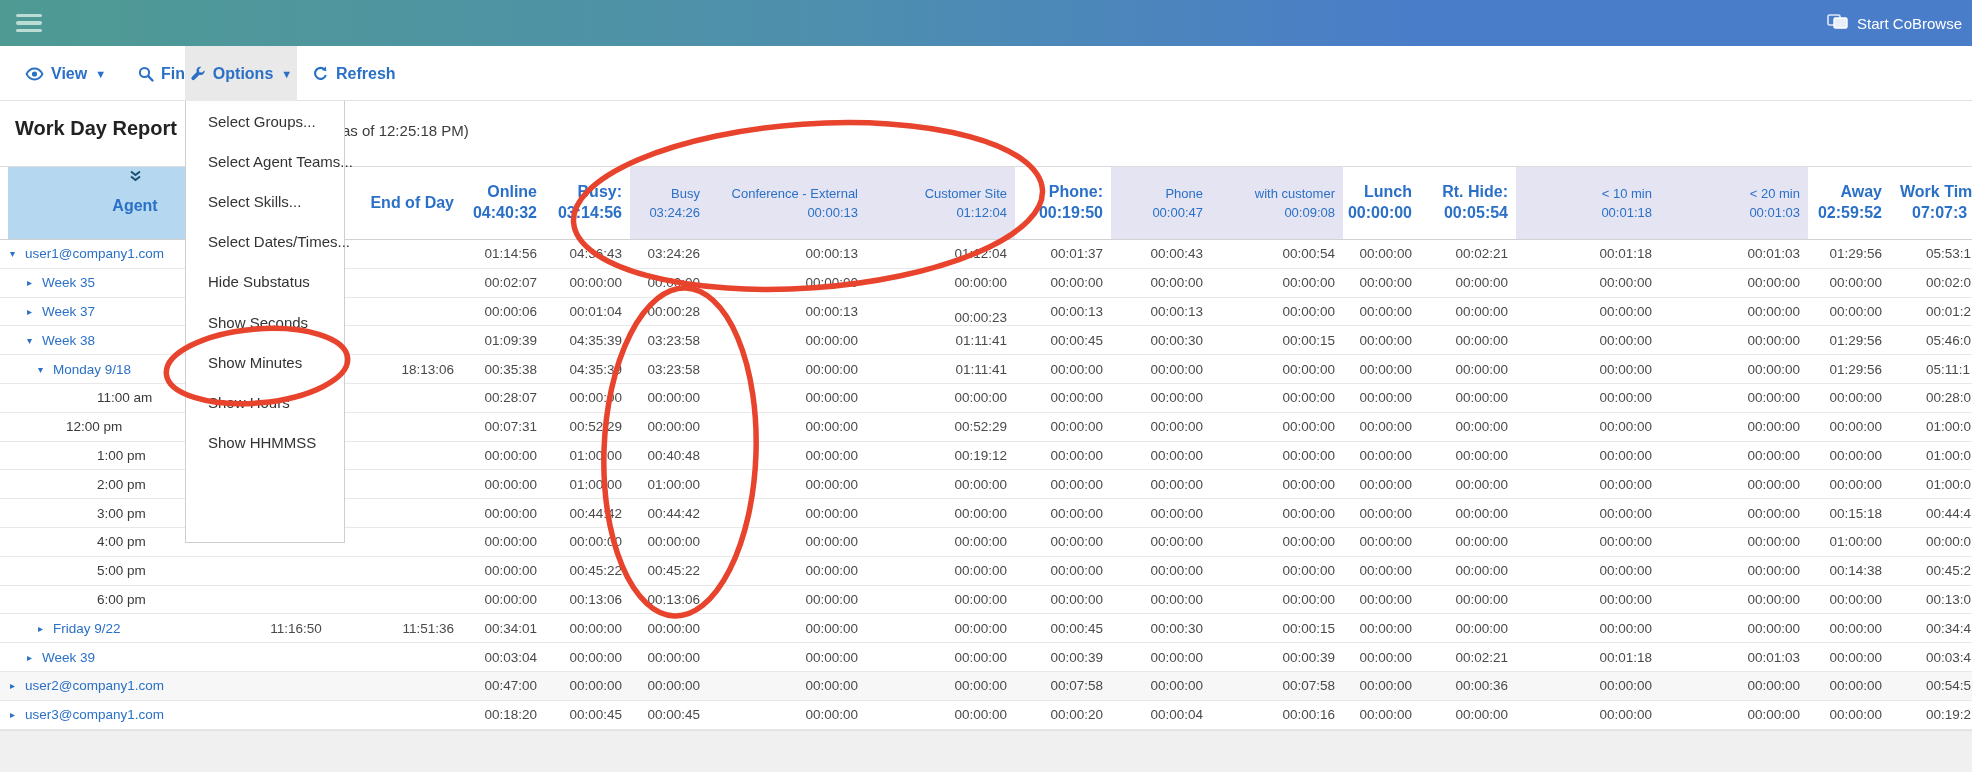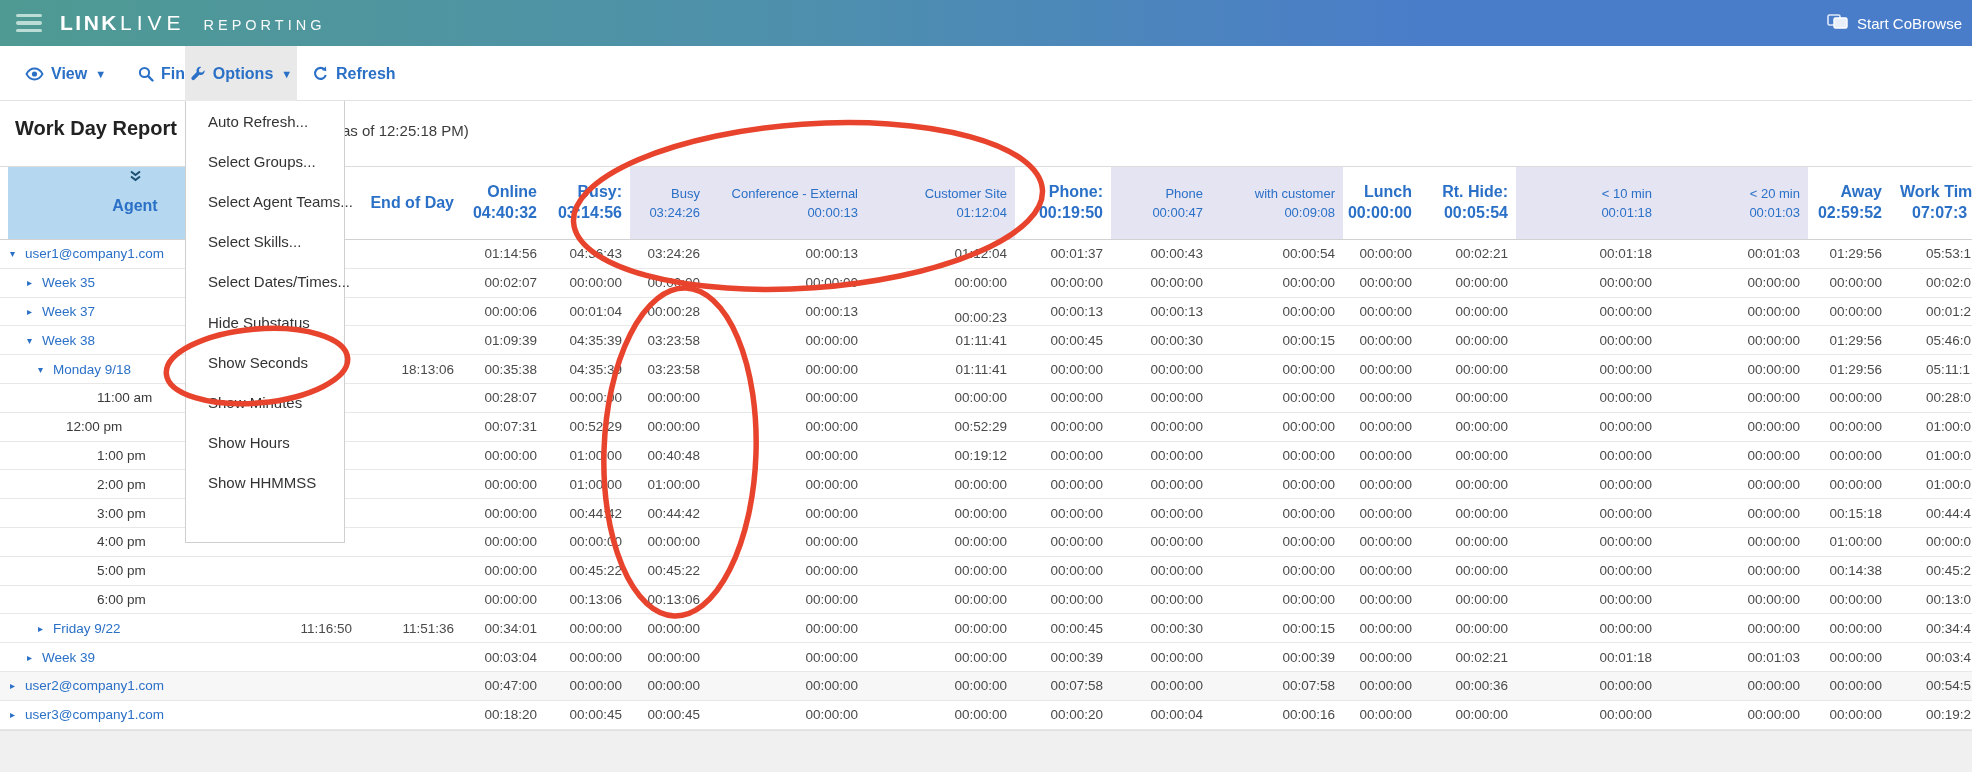--- a/index.html
+++ b/index.html
@@ -74,25 +74,20 @@
 <body>
 
 <div class="app">
 
   <div class="topbar">
     <div class="hamburger">
         <span></span>
         <span></span>
         <span></span>
       </div>
-    <div class="brand">
-      <span class="b1">LINK</span>
-      <span class="b2">LIVE</span>
-      <span class="b3">REPORTING</span>
-    </div>
     <div class="cobrowse">
       <span>
         <svg width="22" height="16" viewBox="0 0 22 16">
             <rect x="1" y="1" width="12" height="10" rx="1.5" fill="none" stroke="#dfe9f7" stroke-width="1.6"></rect>
             <rect x="7" y="4" width="13" height="10" rx="1.5" fill="#e9eff9" stroke="#ffffff" stroke-width="1.4"></rect>
           </svg>
       </span>
       <span>Start CoBrowse</span>
     </div>
   </div>
@@ -491,21 +486,21 @@
         <div class="tcell" style="width: 144px;">00:00:00</div>
         <div class="tcell" style="width: 148px;">00:00:00</div>
         <div class="tcell" style="width: 82px;">00:00:00</div>
         <div class="tcell clip" style="width: 100px;">00:13:0</div>
       </div>
       <div class="trow">
         <div class="treecell" style="width: 240px; padding-left: 38px;">
           <span class="caret">▸</span>
           <span class="tlabel">Friday 9/22</span>
         </div>
-        <div class="tcell" style="width: 120px;">11:16:50</div>
+        <div class="tcell" style="width: 120px; text-align: center;">11:16:50</div>
         <div class="tcell" style="width: 102px;">11:51:36</div>
         <div class="tcell" style="width: 83px;">00:34:01</div>
         <div class="tcell" style="width: 85px;">00:00:00</div>
         <div class="tcell" style="width: 78px;">00:00:00</div>
         <div class="tcell" style="width: 158px;">00:00:00</div>
         <div class="tcell" style="width: 149px;">00:00:00</div>
         <div class="tcell" style="width: 96px;">00:00:45</div>
         <div class="tcell" style="width: 100px;">00:00:30</div>
         <div class="tcell" style="width: 132px;">00:00:15</div>
         <div class="tcell" style="width: 77px;">00:00:00</div>
@@ -579,21 +574,20 @@
         <div class="tcell" style="width: 144px;">00:00:00</div>
         <div class="tcell" style="width: 148px;">00:00:00</div>
         <div class="tcell" style="width: 82px;">00:00:00</div>
         <div class="tcell clip" style="width: 100px;">00:19:2</div>
       </div>
     </div>
 
   <div class="footerstrip"></div>
 
   <div class="menu">
-      <div class="menu-item">Auto Refresh...</div>
       <div class="menu-item">Select Groups...</div>
       <div class="menu-item">Select Agent Teams...</div>
       <div class="menu-item">Select Skills...</div>
       <div class="menu-item">Select Dates/Times...</div>
       <div class="menu-item">Hide Substatus</div>
       <div class="menu-item">Show Seconds</div>
       <div class="menu-item">Show Minutes</div>
       <div class="menu-item">Show Hours</div>
       <div class="menu-item">Show HHMMSS</div>
     </div>

